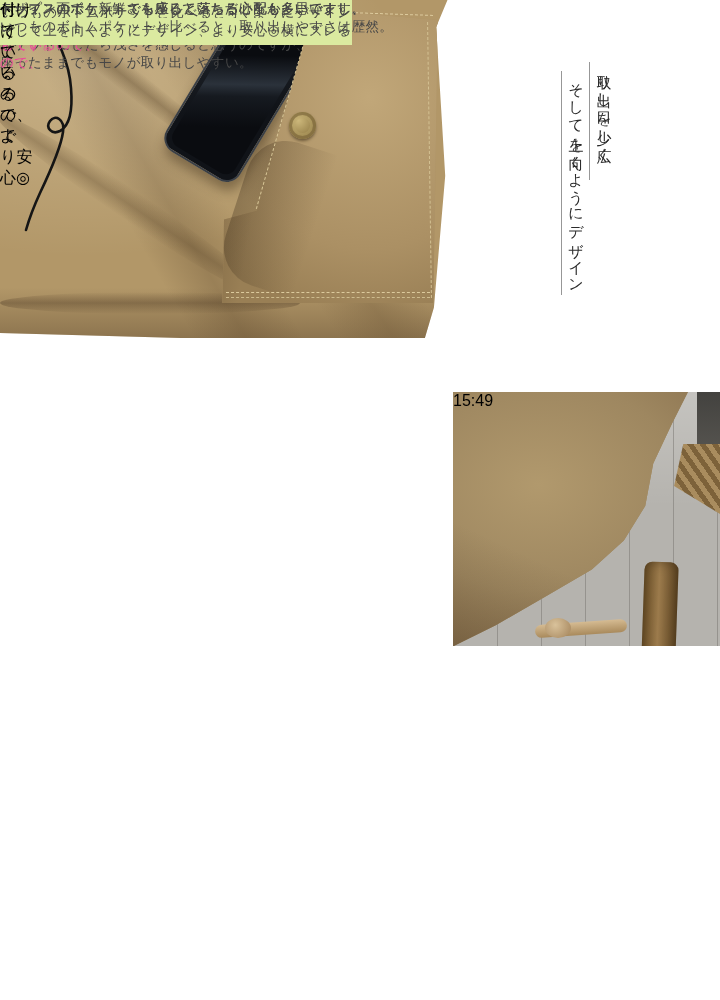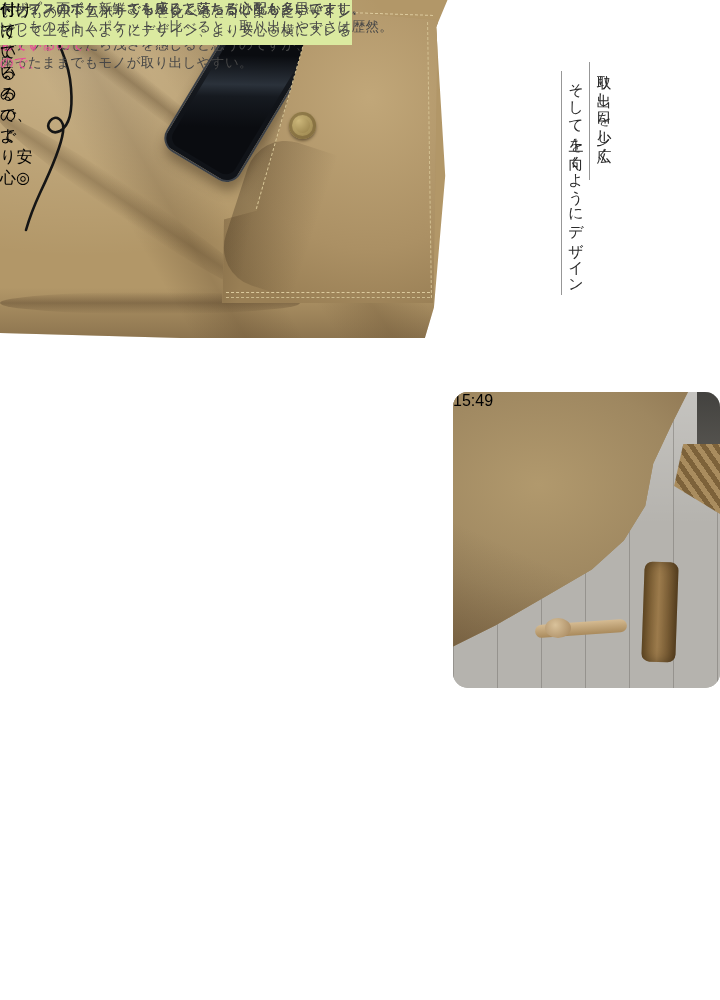--- a/index.html
+++ b/index.html
@@ -56,21 +56,21 @@
   .st-right{left:429px;top:22px;height:276px;border-left:1px dashed #d3c193;transform:rotate(-0.8deg);}
   .st-bot1{left:226px;top:292px;width:204px;border-top:1px dashed #dcca9d;}
   .st-bot2{left:226px;top:297px;width:204px;border-top:1px dashed #cdbb8e;}
   .st-diag{left:313px;top:13px;width:204px;border-top:1px dashed #d8c697;
      transform:rotate(106deg);transform-origin:left top;}
   .p1-button{left:289px;top:112px;width:27px;height:27px;border-radius:50%;
      background:radial-gradient(circle at 35% 32%,#cdb87b,#99834c 62%,#7a6639);
      box-shadow:0 2px 3px rgba(40,28,12,0.5), inset 0 0 0 3px rgba(122,100,57,0.65), inset 0 0 0 6px rgba(190,168,110,0.35);}
 
   
-  .photo2{left:453px;top:392px;width:267px;height:296px;overflow:hidden;background:#b5b3ae;border-radius:15px;}
+  .photo2{left:453px;top:392px;width:267px;height:254px;overflow:hidden;background:#b5b3ae;}
   .p2-floor{left:0;top:0;width:100%;height:100%;
      background:
        repeating-linear-gradient(90deg, rgba(118,115,110,0.5) 0 1px, transparent 1px 44px),
        linear-gradient(180deg, rgba(255,255,255,0.22), transparent 45%),
        #b5b3ae;}
   .p2-dark{left:244px;top:0;width:23px;height:80px;background:linear-gradient(180deg,#43423f,#5c5a55);}
   .p2-seat{left:216px;top:52px;width:51px;height:70px;
      clip-path:polygon(28% 0,100% 0,100% 100%,10% 60%);
      background:repeating-linear-gradient(55deg,#a98c5e 0 5px,#7d623a 5px 10px);}
   .p2-leg{left:190px;top:170px;width:34px;height:100px;transform:rotate(2deg);border-radius:8px;

